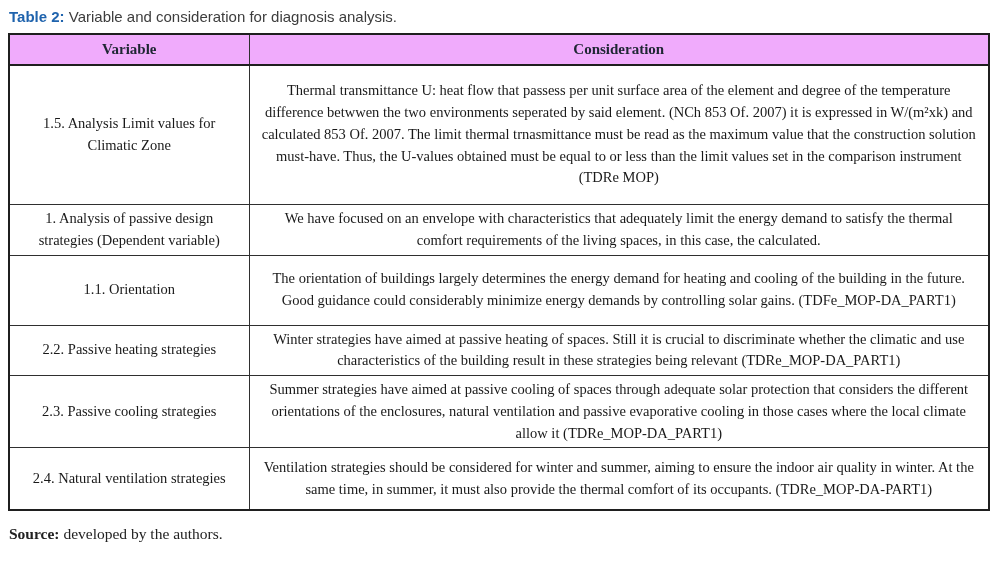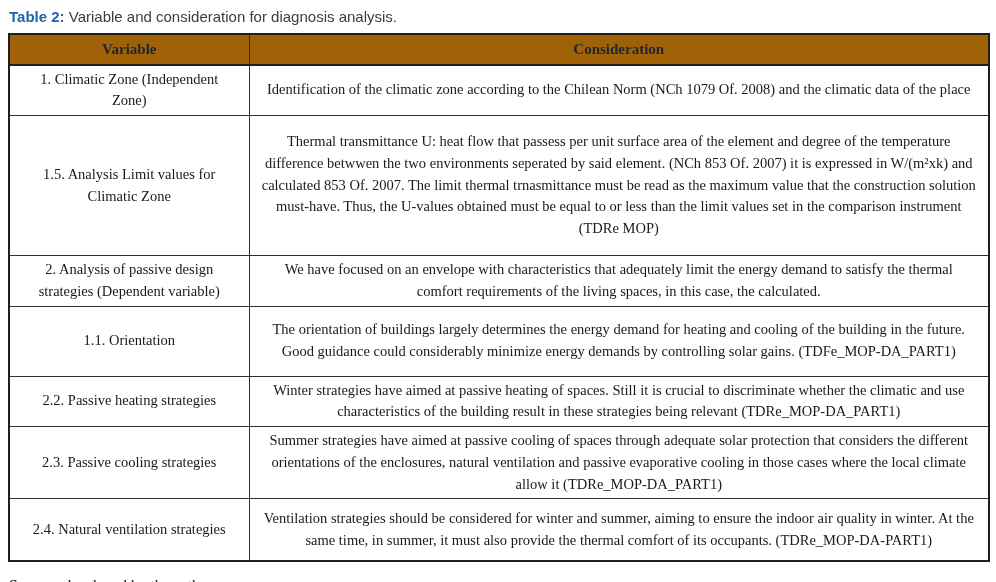--- a/index.html
+++ b/index.html
@@ -36,21 +36,21 @@
   col.col-variable { width: 240px; }
   col.col-consideration { width: 740px; }
   .data-table th, .data-table td {
     border: 1px solid #2f2f2f;
     text-align: center;
     vertical-align: middle;
     padding: 3px 12px;
     overflow: hidden;
   }
   .data-table thead th {
-    background: #a16207;
+    background: #f0abfc;
     color: #1e2633;
     font-weight: bold;
     font-size: 15px;
     border-bottom: 2px solid #1f1f1f;
   }
   tr.hdr   { height: 26px; }
   tr.row-0 { height: 45px; }
   tr.row-1 { height: 140px; }
   tr.row-2 { height: 50px; }
   tr.row-3 { height: 70px; }
@@ -76,30 +76,26 @@
     <col class="col-variable">
     <col class="col-consideration">
   </colgroup>
   <thead>
     <tr class="hdr">
       <th>Variable</th>
       <th>Consideration</th>
     </tr>
   </thead>
   <tbody>
-    <tr class="row-0">
-      <td>1. Climatic Zone (Independent Zone)</td>
-      <td>Identification of the climatic zone according to the Chilean Norm (NCh 1079 Of. 2008) and the climatic data of the place</td>
-    </tr>
     <tr class="row-1">
       <td>1.5. Analysis Limit values for Climatic Zone</td>
       <td>Thermal transmittance U: heat flow that passess per unit surface area of the element and degree of the temperature difference betwwen the two environments seperated by said element. (NCh 853 Of. 2007) it is expressed in W/(m²xk) and calculated 853 Of. 2007. The limit thermal trnasmittance must be read as the maximum value that the construction solution must-have. Thus, the U-values obtained must be equal to or less than the limit values set in the comparison instrument (TDRe MOP)</td>
     </tr>
     <tr class="row-2">
-      <td>2. Analysis of passive design strategies (Dependent variable)</td>
+      <td>1. Analysis of passive design strategies (Dependent variable)</td>
       <td>We have focused on an envelope with characteristics that adequately limit the energy demand to satisfy the thermal comfort requirements of the living spaces, in this case, the calculated.</td>
     </tr>
     <tr class="row-3">
       <td>1.1. Orientation</td>
       <td>The orientation of buildings largely determines the energy demand for heating and cooling of the building in the future. Good guidance could considerably minimize energy demands by controlling solar gains. (TDFe_MOP-DA_PART1)</td>
     </tr>
     <tr class="row-4">
       <td>2.2. Passive heating strategies</td>
       <td>Winter strategies have aimed at passive heating of spaces. Still it is crucial to discriminate whether the climatic and use characteristics of the building result in these strategies being relevant (TDRe_MOP-DA_PART1)</td>
     </tr>

